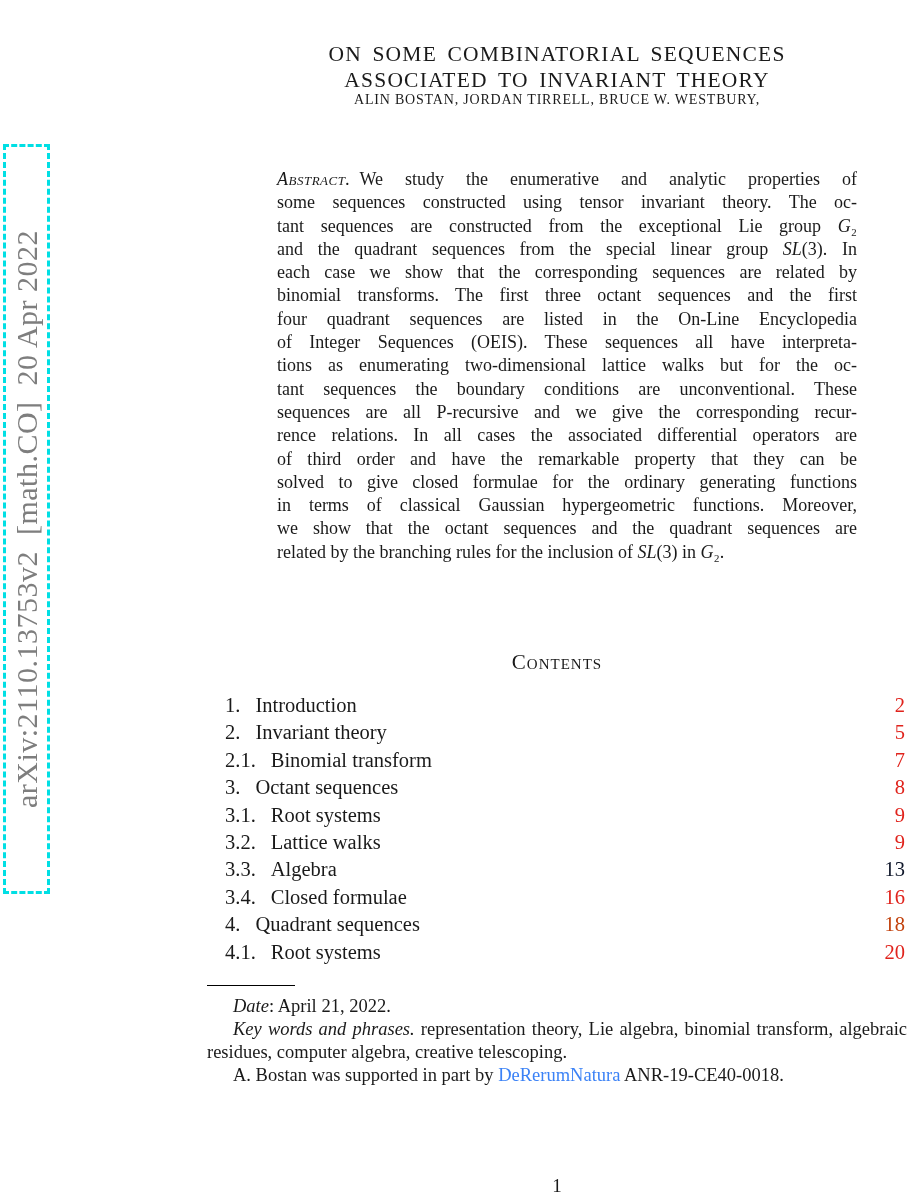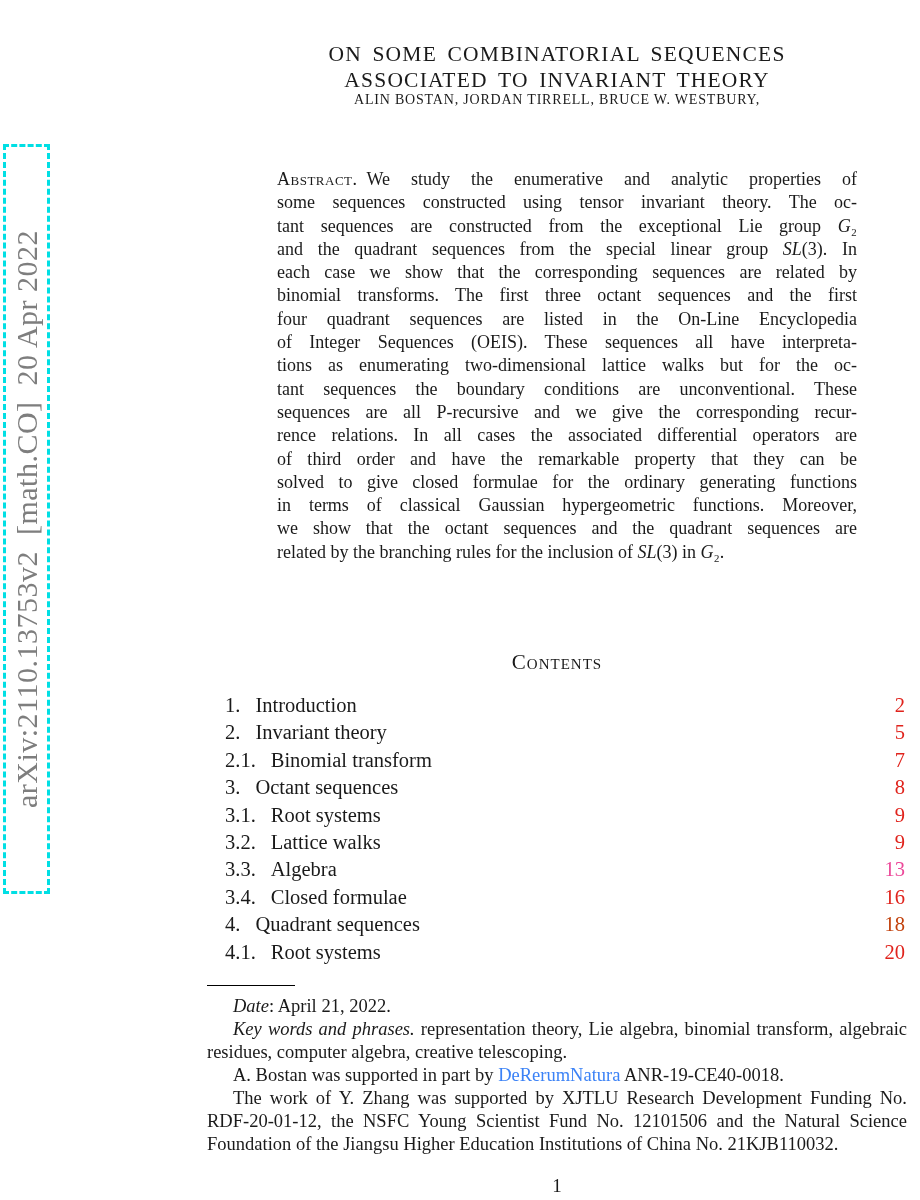--- a/index.html
+++ b/index.html
@@ -20,21 +20,21 @@
   .title{position:absolute;top:1px;left:0;width:100%;text-align:center;
     font-weight:normal;font-size:21.5px;line-height:26px;letter-spacing:1.2px;
     word-spacing:4px;margin-top:40px;}
   .authors{position:absolute;top:89px;left:0;width:100%;text-align:center;
     font-size:14px;line-height:22.5px;letter-spacing:0.8px;}
 
   .abstract{position:absolute;top:168px;left:70px;width:580px;
     font-size:18px;line-height:23.3px;}
   .abs-line{text-align:justify;text-align-last:justify;white-space:normal;}
   .abs-line.last{text-align-last:left;}
-  .abstract-label{font-variant:small-caps;letter-spacing:0.5px;}
+  .abstract-label{font-variant:small-caps;letter-spacing:0.5px;font-style:italic;}
 
   .contents-heading{position:absolute;top:650px;left:0;width:100%;
     text-align:center;font-variant:small-caps;font-size:21px;letter-spacing:1px;}
 
   .toc{position:absolute;top:694px;left:18px;width:680px;font-size:20.5px;}
   .toc-row{display:flex;align-items:baseline;height:27.4px;}
   .toc-num{margin-right:15px;}
   .toc-label{white-space:nowrap;}
   .toc-page{margin-left:auto;}
 
@@ -117,21 +117,21 @@
         <span class="toc-page" style="color: rgb(224, 35, 28);">9</span>
       </div>
       <div class="toc-row">
         <span class="toc-num">3.2.</span>
         <span class="toc-label">Lattice walks</span>
         <span class="toc-page" style="color: rgb(224, 35, 28);">9</span>
       </div>
       <div class="toc-row">
         <span class="toc-num">3.3.</span>
         <span class="toc-label">Algebra</span>
-        <span class="toc-page" style="color: #ec4899;">13</span>
+        <span class="toc-page" style="color: #0f172a;">13</span>
       </div>
       <div class="toc-row">
         <span class="toc-num">3.4.</span>
         <span class="toc-label">Closed formulae</span>
         <span class="toc-page" style="color: rgb(224, 35, 28);">16</span>
       </div>
       <div class="toc-row">
         <span class="toc-num">4.</span>
         <span class="toc-label">Quadrant sequences</span>
         <span class="toc-page" style="color: #c2410c;">18</span>
@@ -142,18 +142,17 @@
         <span class="toc-page" style="color: rgb(224, 35, 28);">20</span>
       </div>
     </div>
 
   <div class="footnotes">
     <hr class="fn-rule">
     <div>
         <p><i>Date</i><span>: April 21, 2022.</span></p>
         <p><i>Key words and phrases.</i><span> representation theory, Lie algebra, binomial transform, algebraic residues, computer algebra, creative telescoping.</span></p>
         <p><span>A. Bostan was supported in part by </span><a style="color: #3b82f6;">DeRerumNatura</a><span> ANR-19-CE40-0018.</span></p>
-        <p><span>The work of Y. Zhang was supported by XJTLU Research Development Funding No. RDF-20-01-12, the NSFC Young Scientist Fund No. 12101506 and the Natural Science Foundation of the Jiangsu Higher Education Institutions of China No. 21KJB110032.</span></p>
       </div>
   </div>
 
   <div class="page-num">1</div>
 </div>
 
 </body></html>

